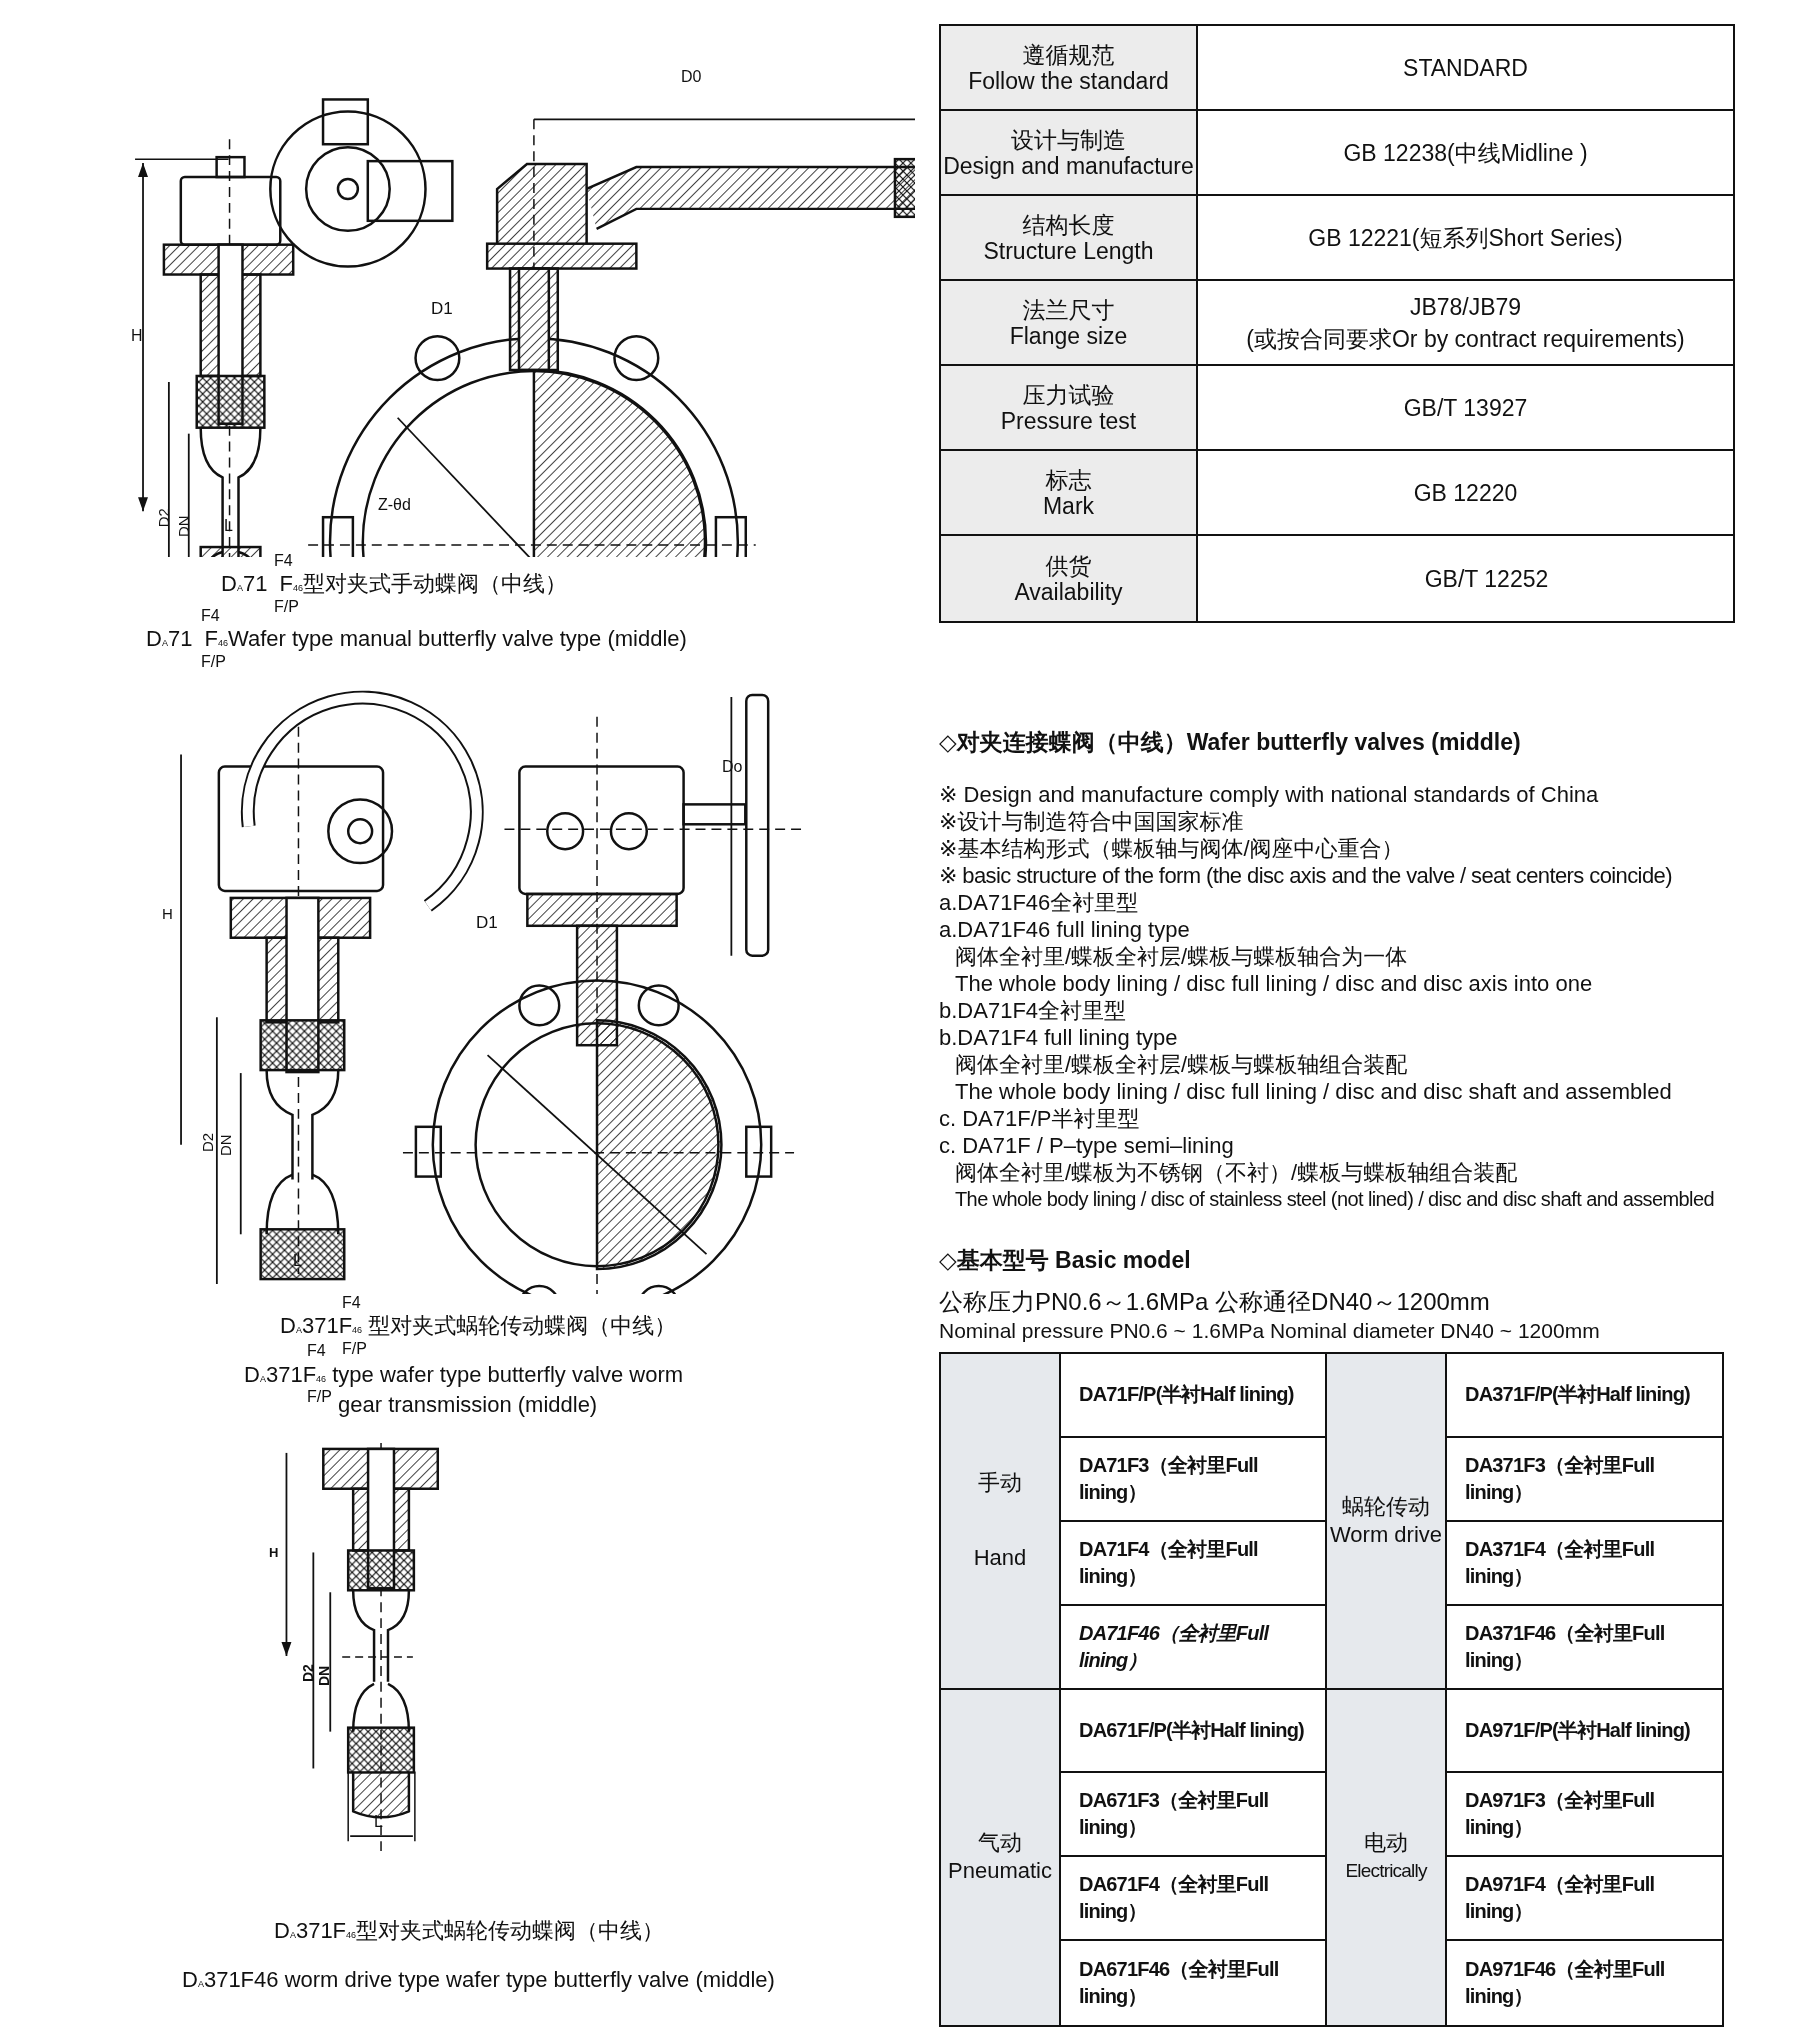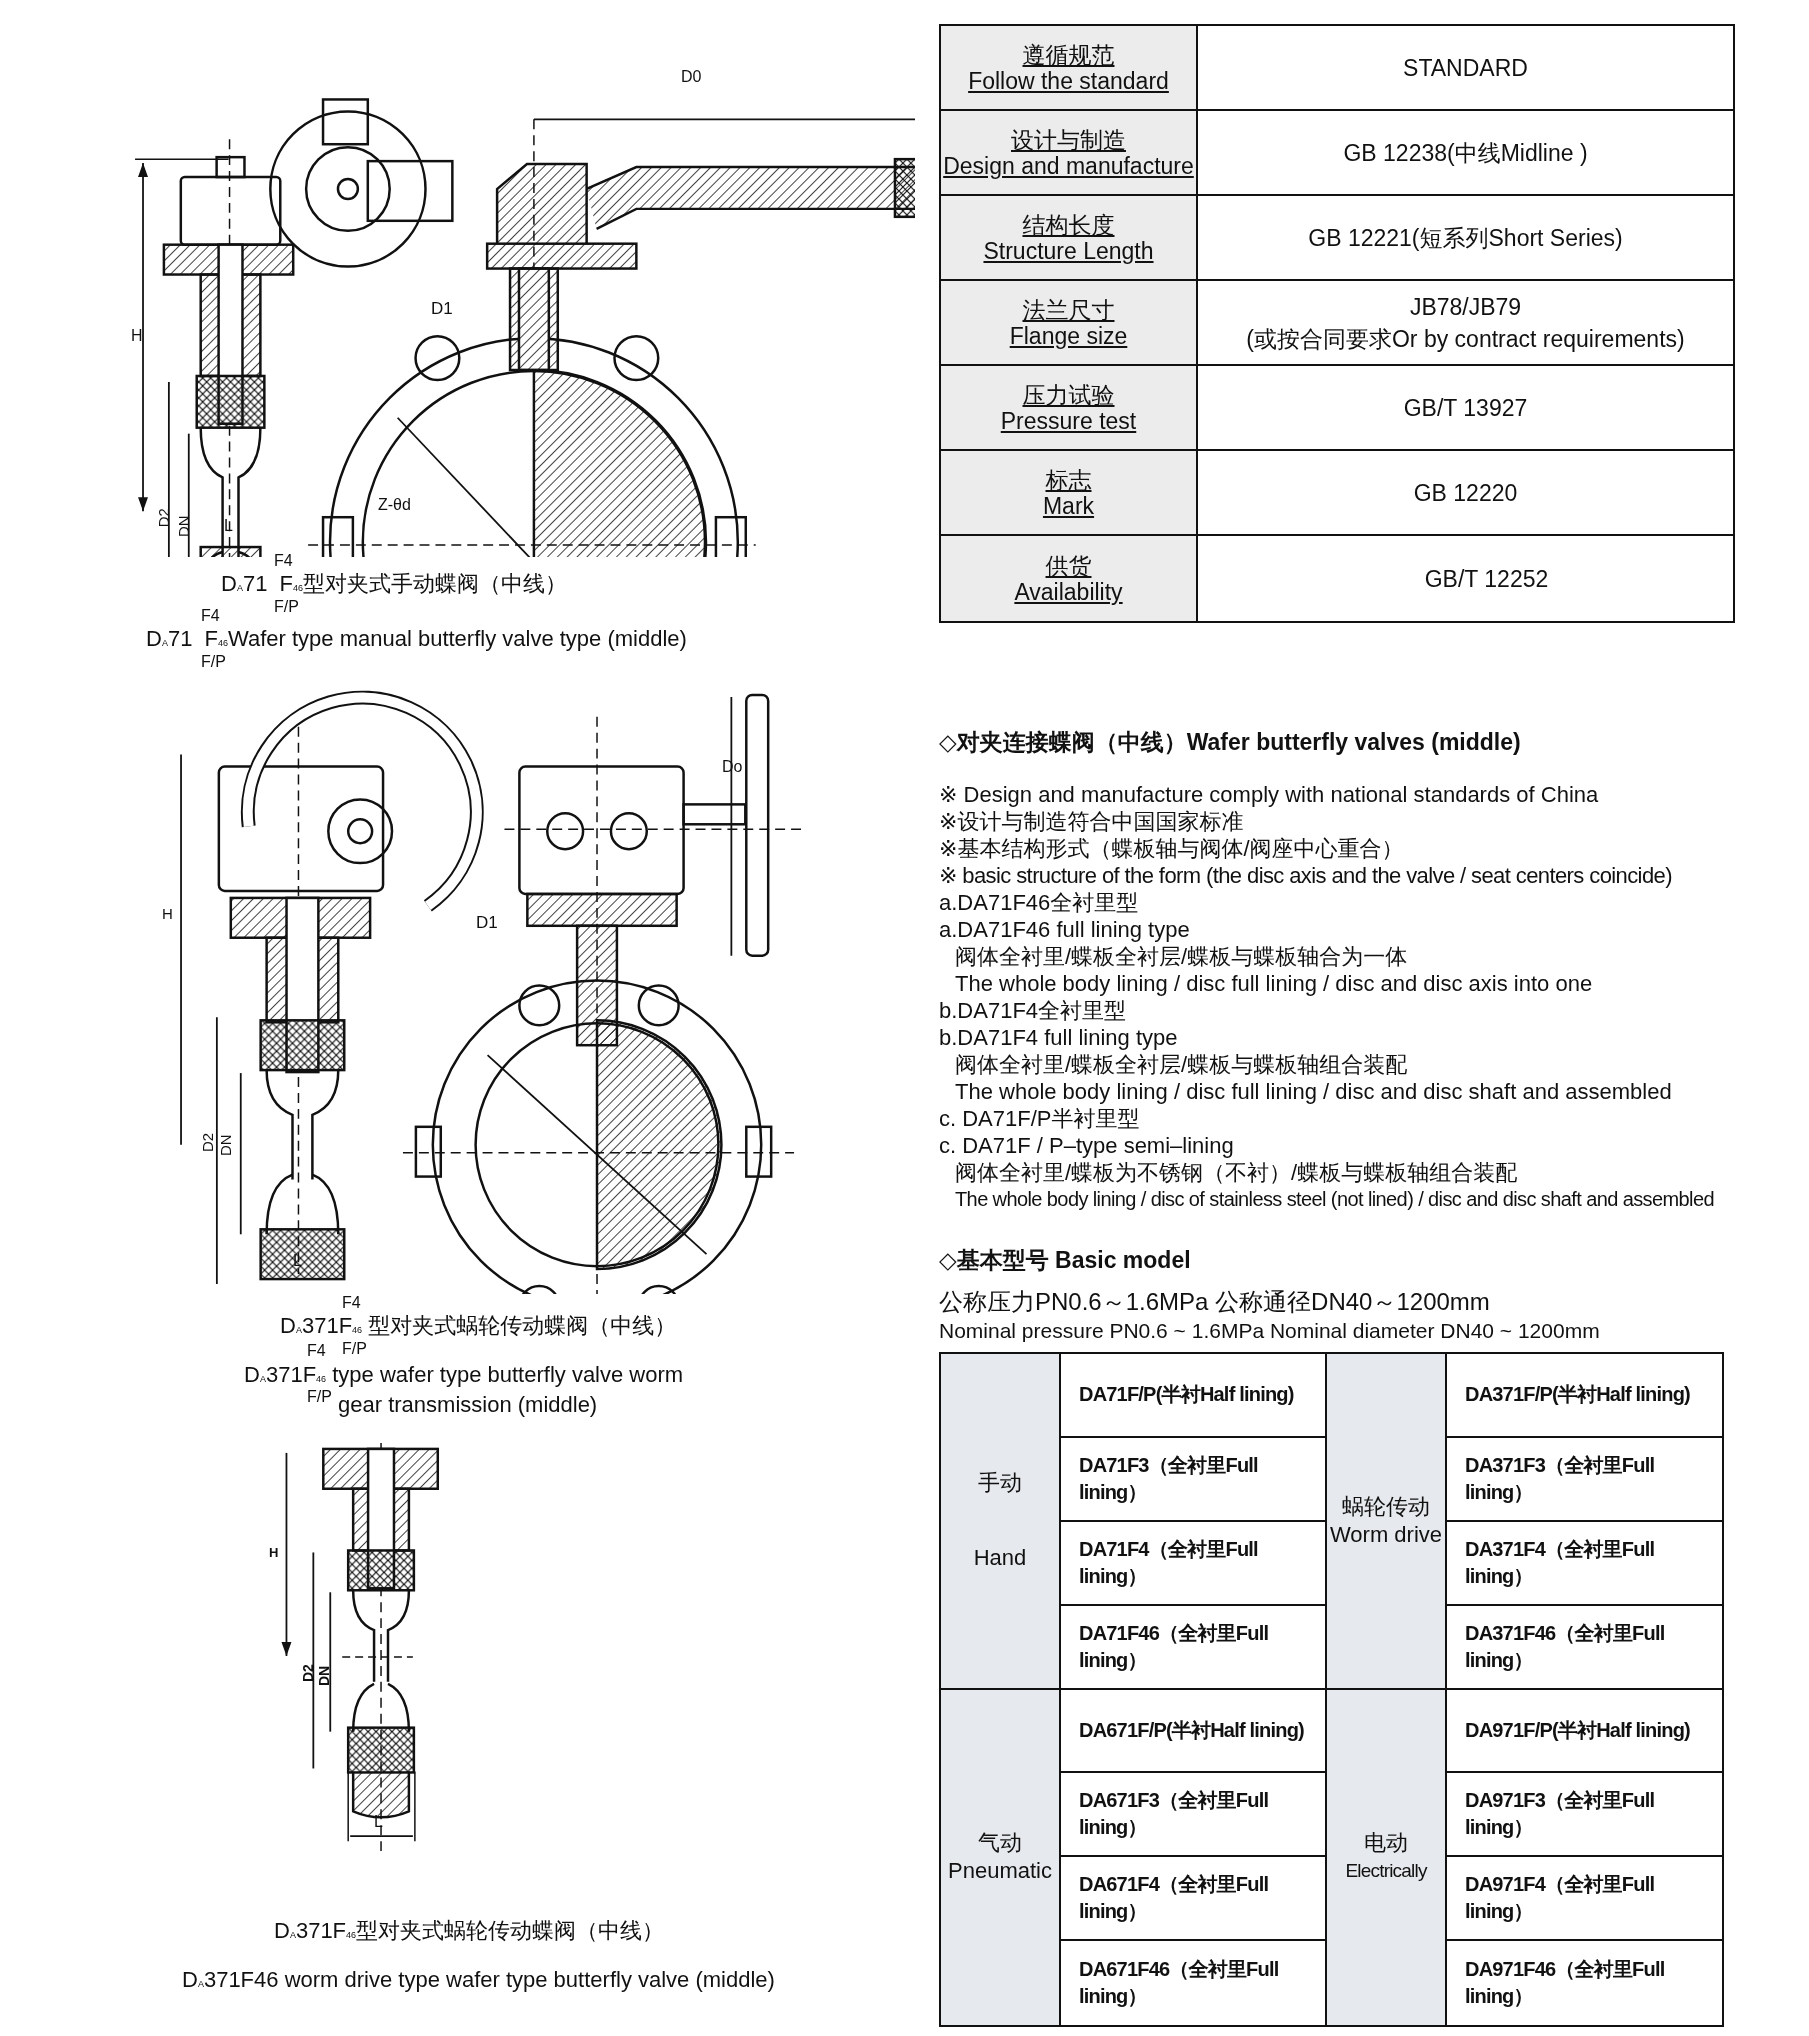--- a/index.html
+++ b/index.html
@@ -8,21 +8,21 @@
   .abs { position:absolute; }
   svg text { font-family:"Liberation Sans", sans-serif; }
 
   
   .spec-table { position:absolute; left:939px; top:24px; width:792px; border:2px solid #111;
                 border-collapse:collapse; }
   .spec-row { display:flex; height:85px; border-bottom:2px solid #111; box-sizing:border-box; }
   .spec-row:last-child { border-bottom:none;gap:42px; }
   .spec-label { width:255px; background:#ececec; border-right:2px solid #111; display:flex;
                 flex-direction:column; justify-content:center; align-items:center; text-align:center;
-                font-size:23px; line-height:26px;text-decoration:underline; }
+                font-size:23px; line-height:26px; }
   .spec-value { flex:1; display:flex; flex-direction:column; justify-content:center; align-items:center;
                 text-align:center; font-size:23px; line-height:32px; }
 
   
   .desc { position:absolute; left:939px; font-size:22px; line-height:27px; white-space:nowrap; }
   .heading { font-weight:bold; font-size:23px; }
   .indent { padding-left:16px; }
   .condensed { letter-spacing:-0.6px; }
 
   
@@ -139,21 +139,21 @@
 
 <div class="model-table">
 
   <div class="group-cell" style="grid-column:1; grid-row:1 / span 4;gap:47px;">
     <span>手动</span>
     <span>Hand</span>
   </div>
   <div class="model-cell" style="grid-column:2; grid-row:1;">DA71F/P(半衬Half lining)</div>
   <div class="model-cell" style="grid-column:2; grid-row:2;">DA71F3（全衬里Full lining）</div>
   <div class="model-cell" style="grid-column:2; grid-row:3;">DA71F4（全衬里Full lining）</div>
-  <div class="model-cell" style="grid-column:2; grid-row:4;">DA71F46（全衬里Full lining）</div>
+  <div class="model-cell" style="grid-column:2; grid-row:4;font-style:italic;">DA71F46（全衬里Full lining）</div>
 
   <div class="group-cell" style="grid-column:3; grid-row:1 / span 4;">
     <span>蜗轮传动</span>
     <span>Worm drive</span>
   </div>
   <div class="model-cell last-col" style="grid-column:4; grid-row:1;">DA371F/P(半衬Half lining)</div>
   <div class="model-cell last-col" style="grid-column:4; grid-row:2;">DA371F3（全衬里Full lining）</div>
   <div class="model-cell last-col" style="grid-column:4; grid-row:3;">DA371F4（全衬里Full lining）</div>
   <div class="model-cell last-col" style="grid-column:4; grid-row:4;">DA371F46（全衬里Full lining）</div>
 

